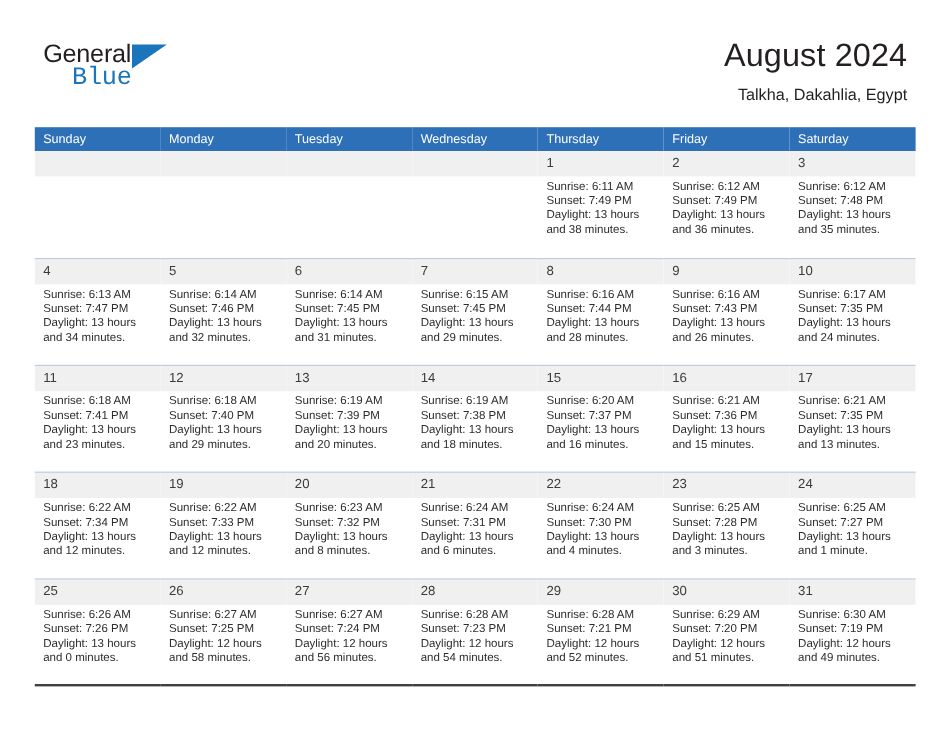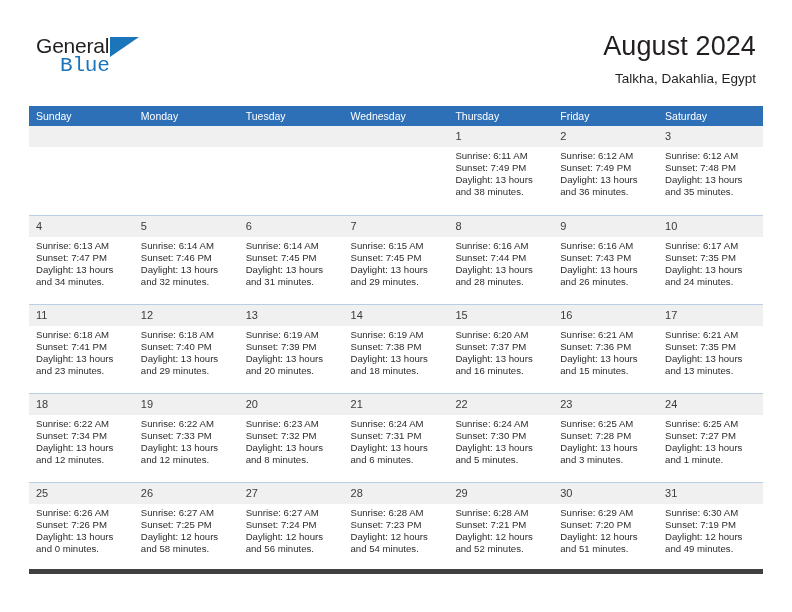--- a/index.html
+++ b/index.html
@@ -106,21 +106,21 @@
   }
   .calendar td {
     vertical-align: top;
     padding: 0;
     height: 89px;
     border: none;
     border-bottom: 1px solid #b9cde4;
     background: #ffffff;
   }
   .calendar tbody tr:last-child td {
-    border-bottom: 5px solid #404040;
+    border-bottom: 2px solid #404040;
   }
   .daynum {
     display: block;
     background: #f0f0f0;
     color: #3b3b3b;
     font-size: 11px;
     line-height: 15px;
     padding: 3px 0 3px 7px;
     height: 21px;
   }
@@ -373,21 +373,21 @@
               <span>Daylight: 13 hours</span>
               <span>and 6 minutes.</span>
             </div>
           </td>
           <td>
             <span class="daynum">22</span>
             <div class="details">
               <span>Sunrise: 6:24 AM</span>
               <span>Sunset: 7:30 PM</span>
               <span>Daylight: 13 hours</span>
-              <span>and 5 minutes.</span>
+              <span>and 4 minutes.</span>
             </div>
           </td>
           <td>
             <span class="daynum">23</span>
             <div class="details">
               <span>Sunrise: 6:25 AM</span>
               <span>Sunset: 7:28 PM</span>
               <span>Daylight: 13 hours</span>
               <span>and 3 minutes.</span>
             </div>

